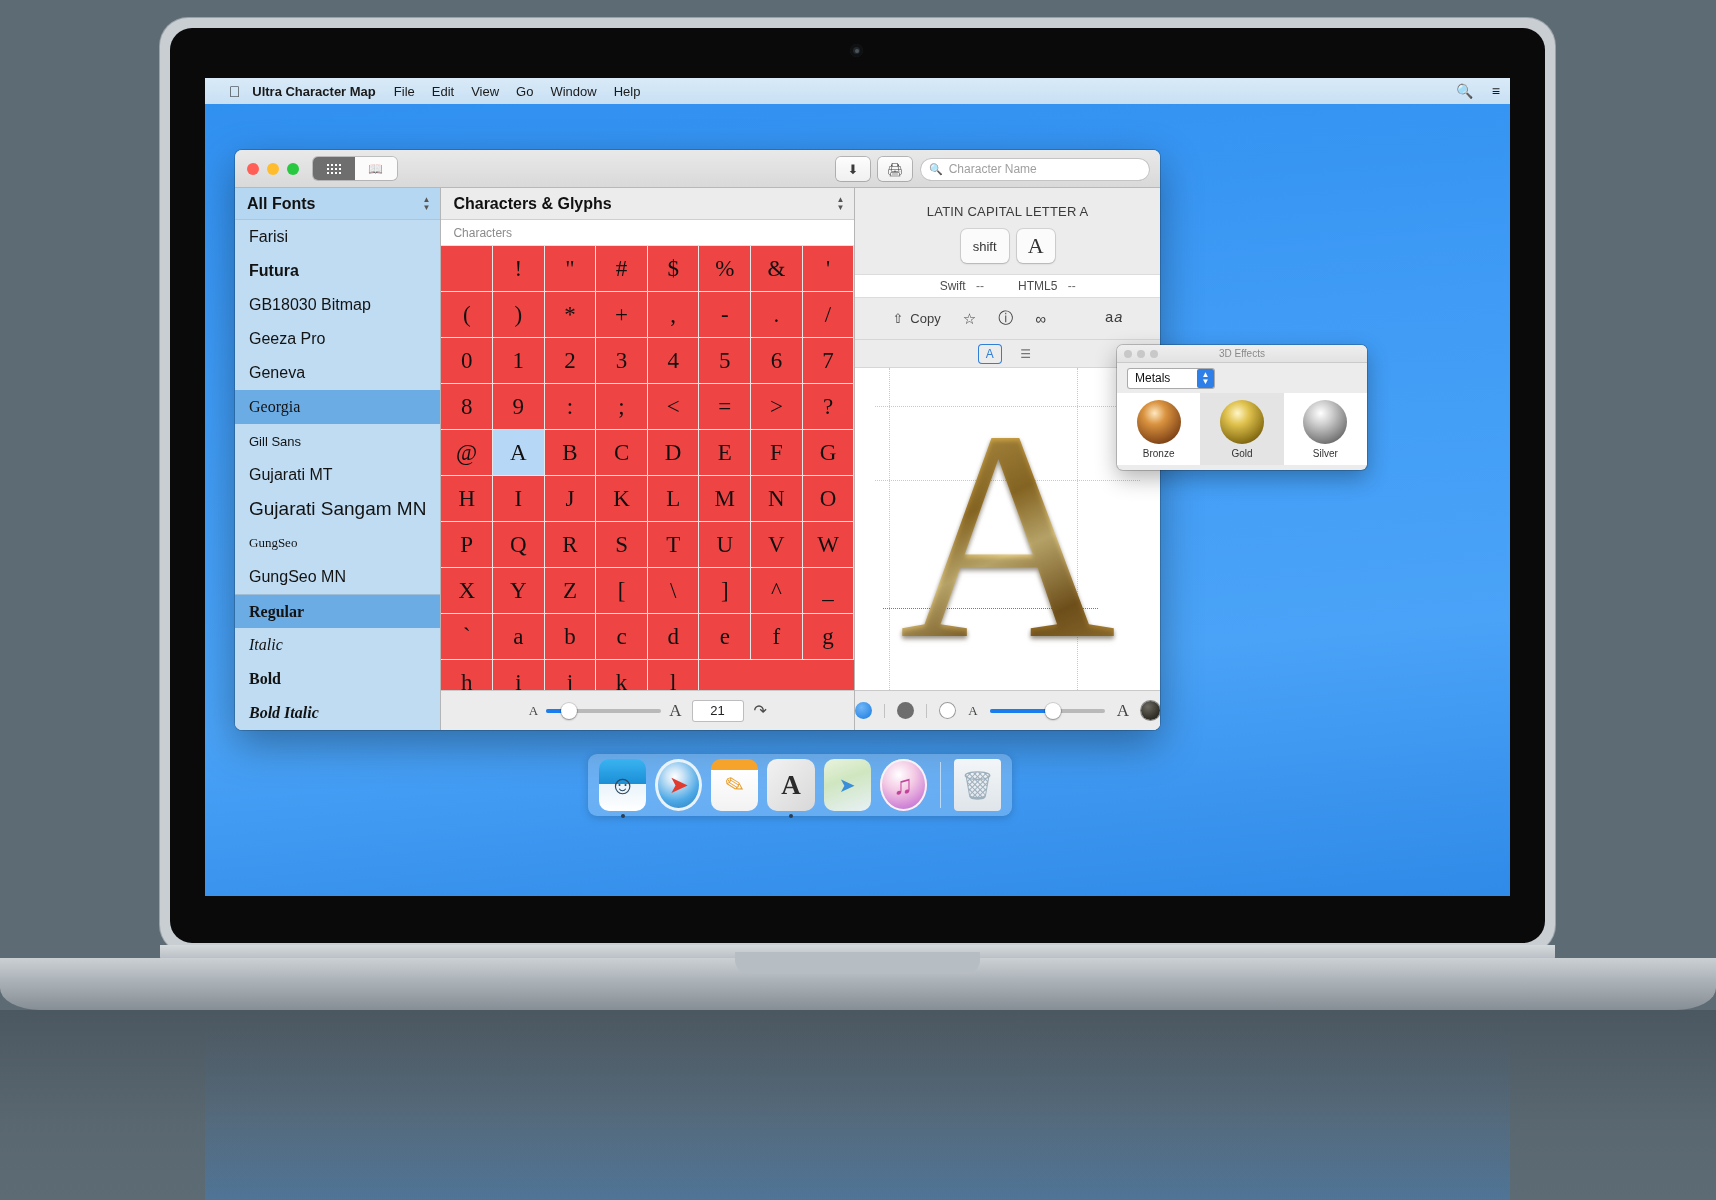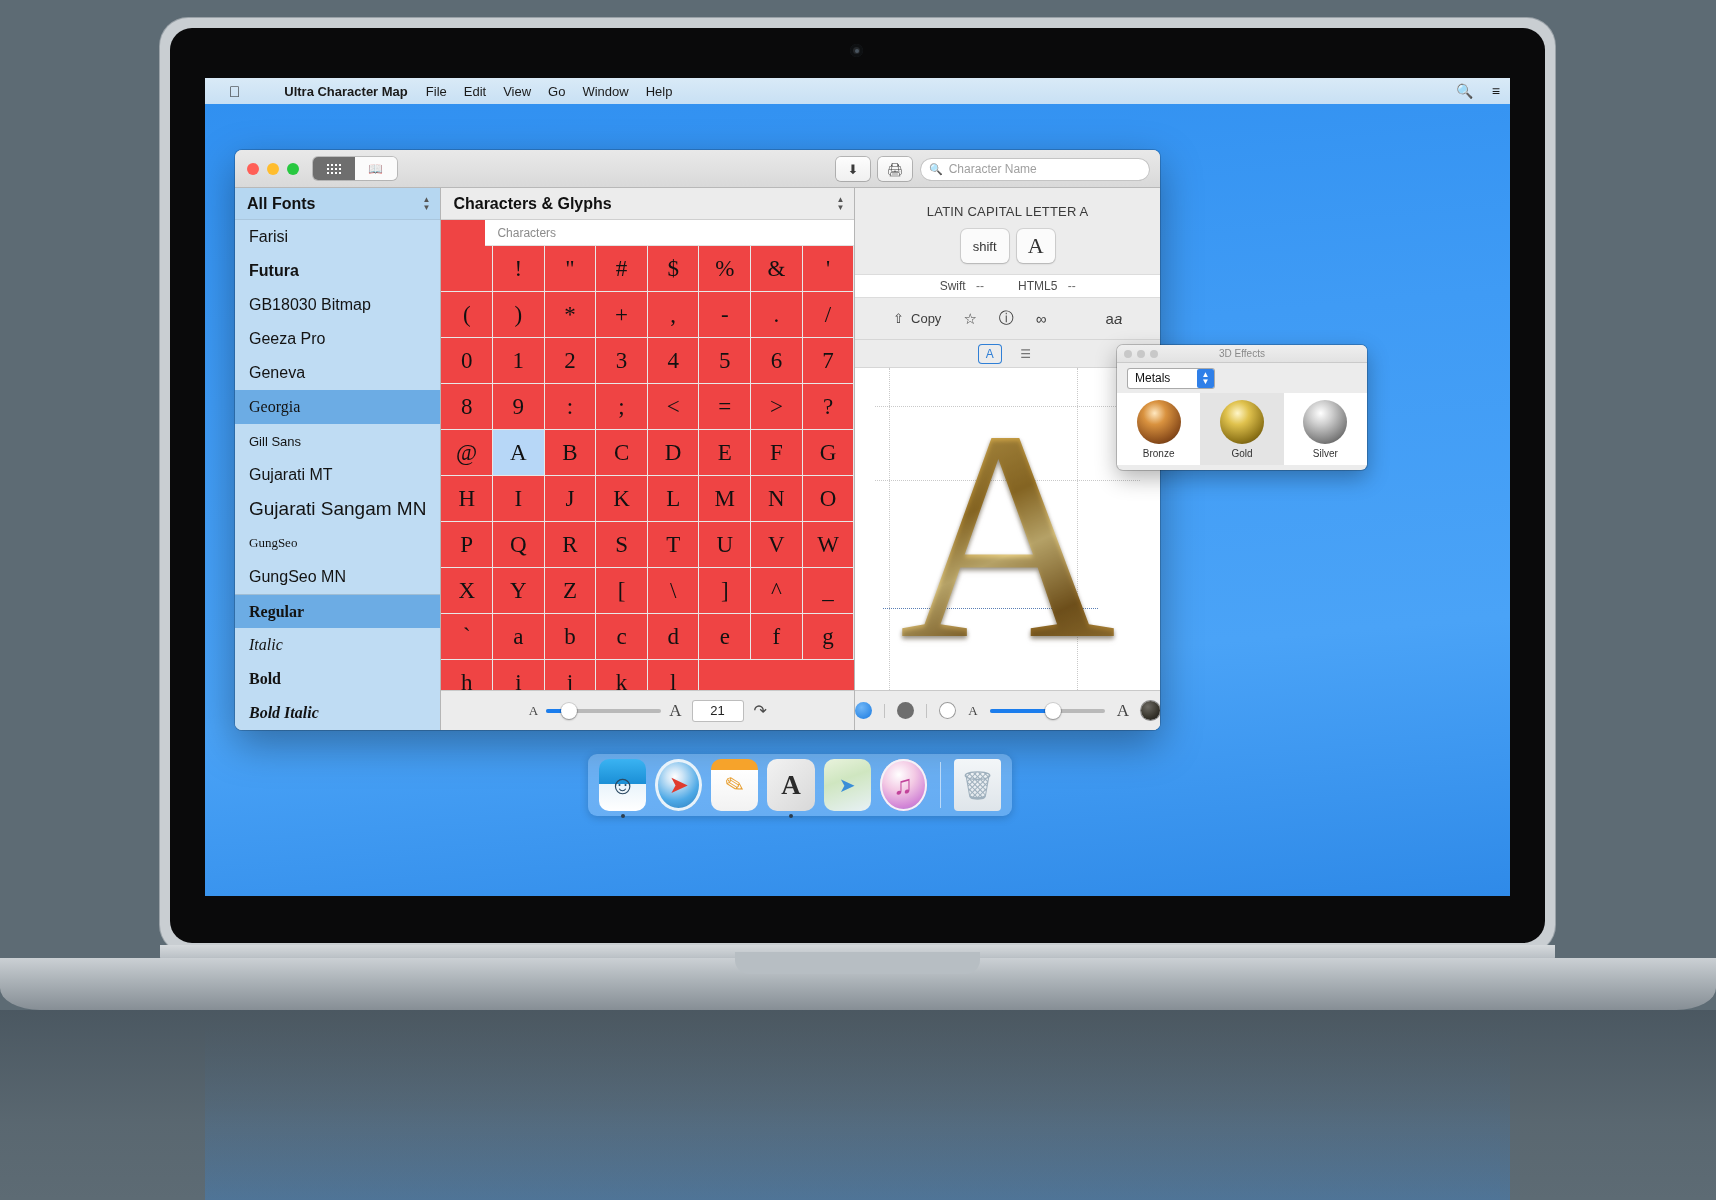--- a/index.html
+++ b/index.html
@@ -75,21 +75,21 @@
   
   .menubar {
     position: absolute; left: 0; top: 0;
     width: 1305px; height: 26px;
     background: linear-gradient(180deg,#d9eaf7 0%, #c8e0f4 100%);
     display: flex; align-items: center;
     font-size: 13px; color: #1a1a1a;
     padding: 0 10px;
   }
   .menubar .apple { font-size: 15px; padding: 0 12px 0 14px; line-height: 1; }
-  .menubar .app-name { font-weight: bold; margin-right: 18px; margin-left: 32px; }
+  .menubar .app-name { font-weight: bold; margin-right: 18px; }
   .menubar .mi { margin-right: 17px; }
   .menubar .spacer { flex: 1; }
   .menubar .right-icon { margin-left: 18px; font-size: 14px; }
 
   
   .cmwin {
     position: absolute; left: 30px; top: 72px;
     width: 925px; height: 580px;
     background: #ececec;
     border-radius: 7px;
@@ -185,21 +185,21 @@
     border-right: 1px solid #b5b5b5; background: #ef4444;
   }
   .center-head {
     height: 32px; background: #ececec; border-bottom: 1px solid #cfcfcf;
     display: flex; align-items: center; padding: 0 12px;
     font-size: 16px; font-weight: bold; color: #111; position: relative;
   }
   .center-sub {
     height: 26px; background: #fff; border-bottom: 1px solid #e2e2e2;
     display: flex; align-items: center; padding: 0 12px;
-    font-size: 12px; color: #8b8b8b; margin-left: 44px;
+    font-size: 12px; color: #8b8b8b;
   }
   .char-grid {
     flex: 1; display: grid;
     grid-template-columns: repeat(8, 1fr);
     grid-auto-rows: 46px;
     overflow: hidden; align-content: start;
   }
   .cell {
     border-right: 1px solid #e8e8e8;
     border-bottom: 1px solid #e8e8e8;
@@ -579,21 +579,21 @@
             </span>
           </div>
           <div class="pv-actions">
             <span class="copy-grp">
               <span>⇧</span>
               <span>Copy</span>
             </span>
             <span>☆</span>
             <span>ⓘ</span>
             <span>∞</span>
-            <span style="font-family:Liberation Sans, sans-serif;margin-left:37px;">a<i>a</i></span>
+            <span style="font-family:Liberation Mono, monospace;margin-left:37px;">a<i>a</i></span>
           </div>
           <div class="pv-tabs">
             <span class="pv-tab active">A</span>
             <span class="pv-tab plain">☰</span>
           </div>
           <div class="pv-canvas">
             <div class="guide v" style="left:34px;"></div>
             <div class="guide v" style="left:222px;"></div>
             <div class="guide h" style="top:38px;"></div>
             <div class="guide h" style="top:112px;"></div>

